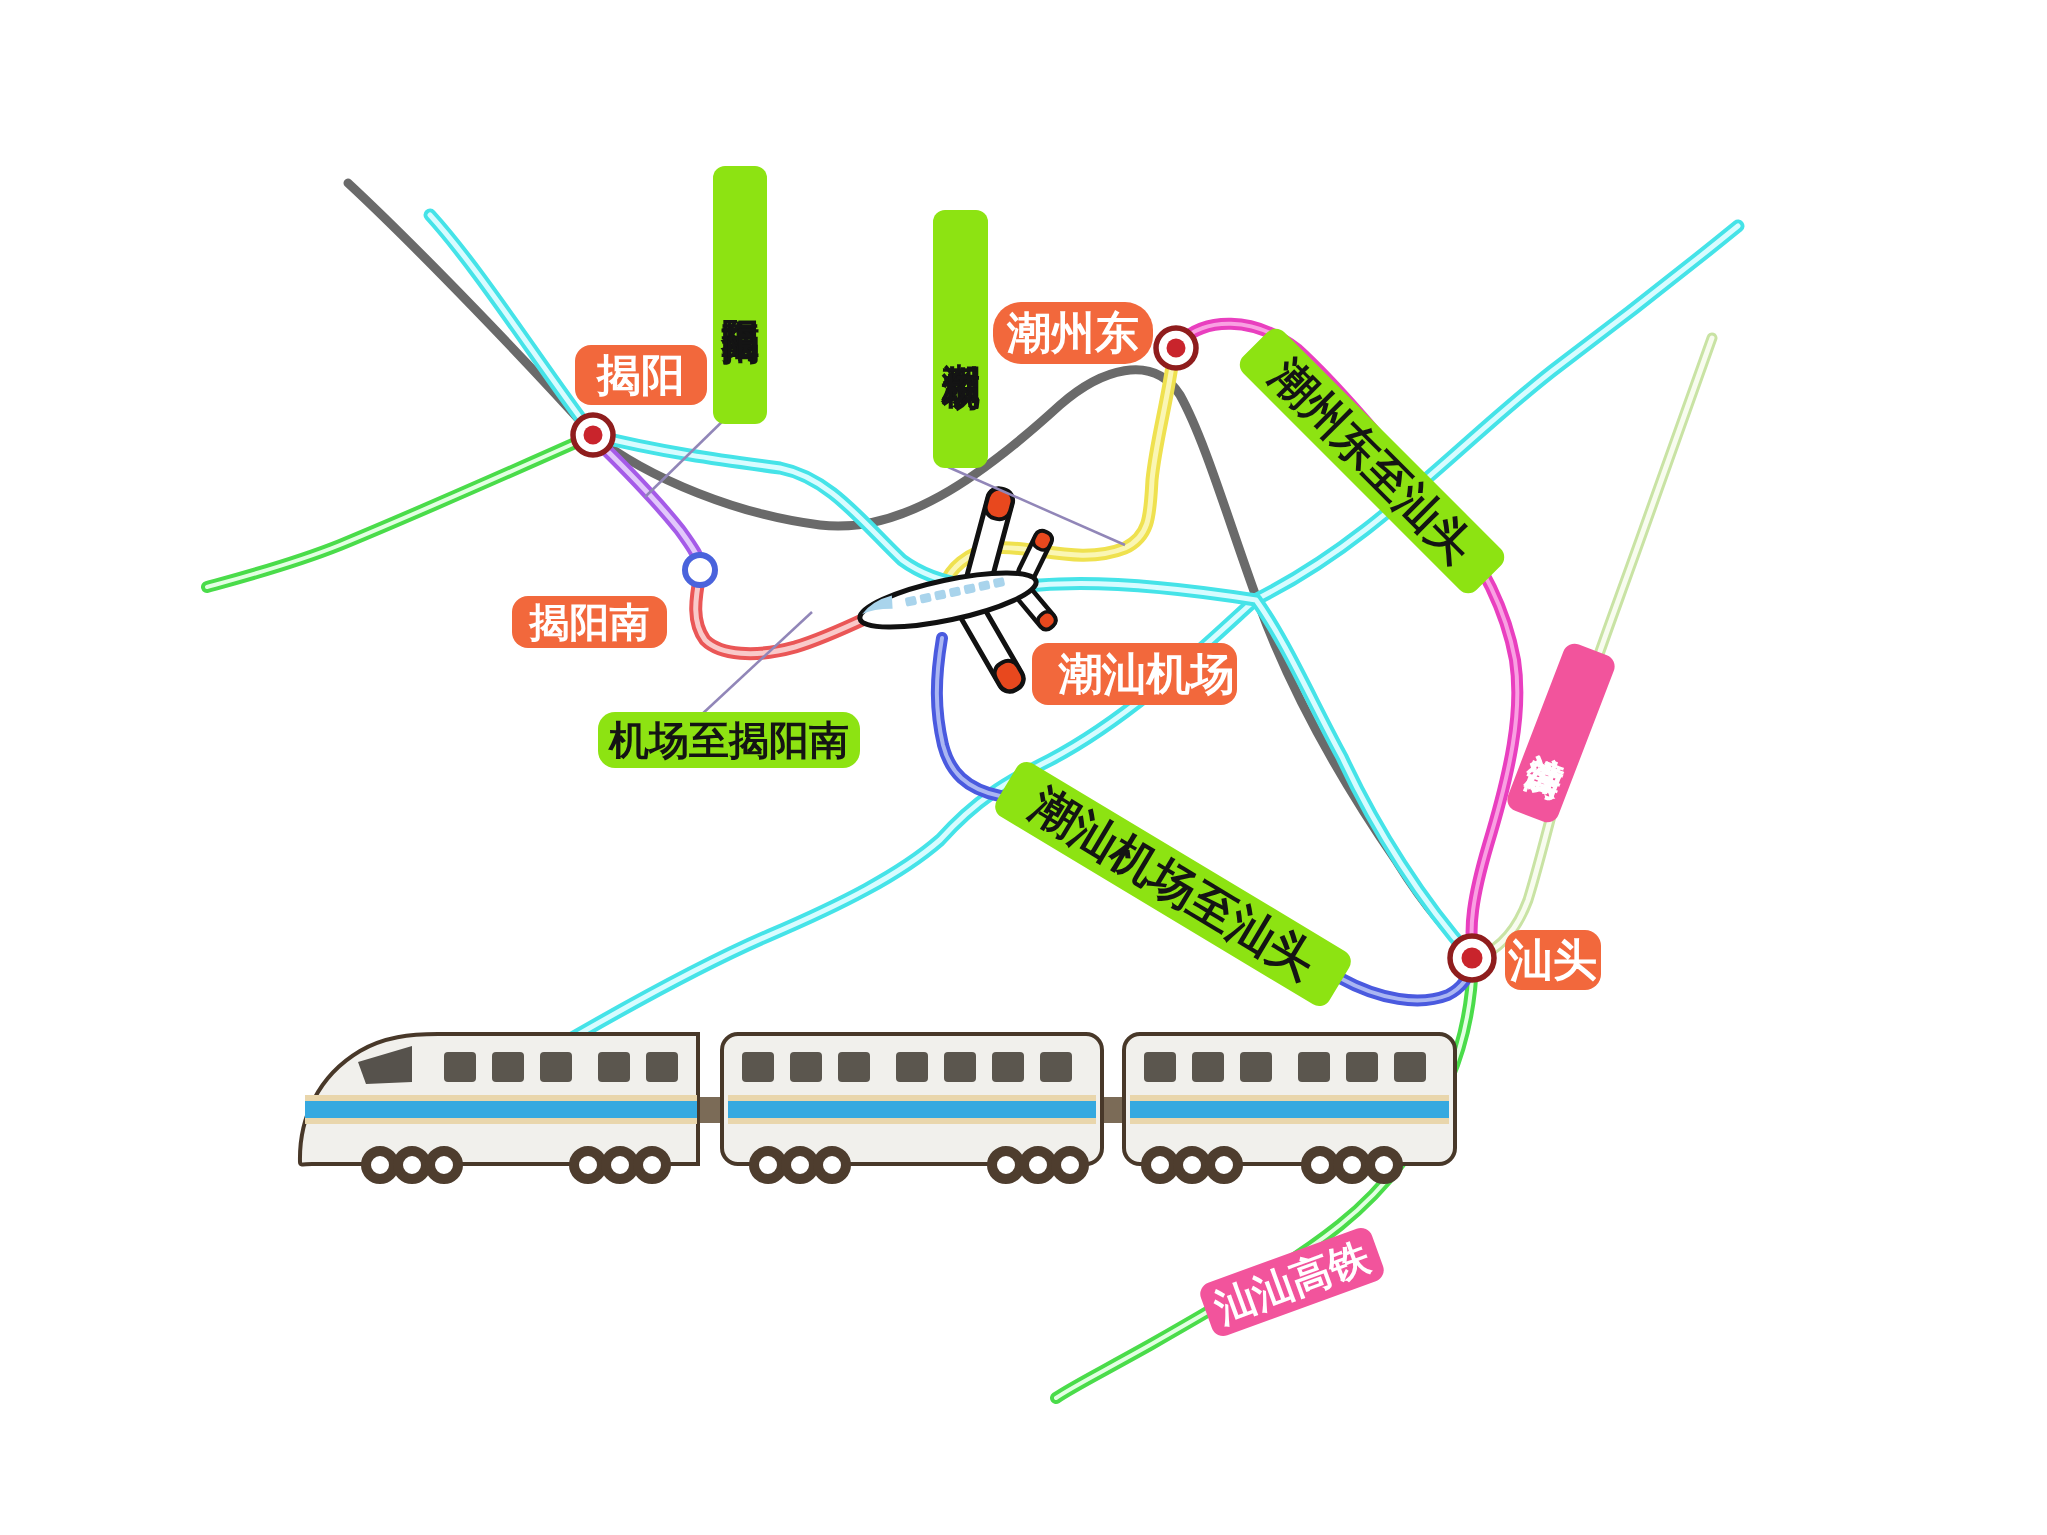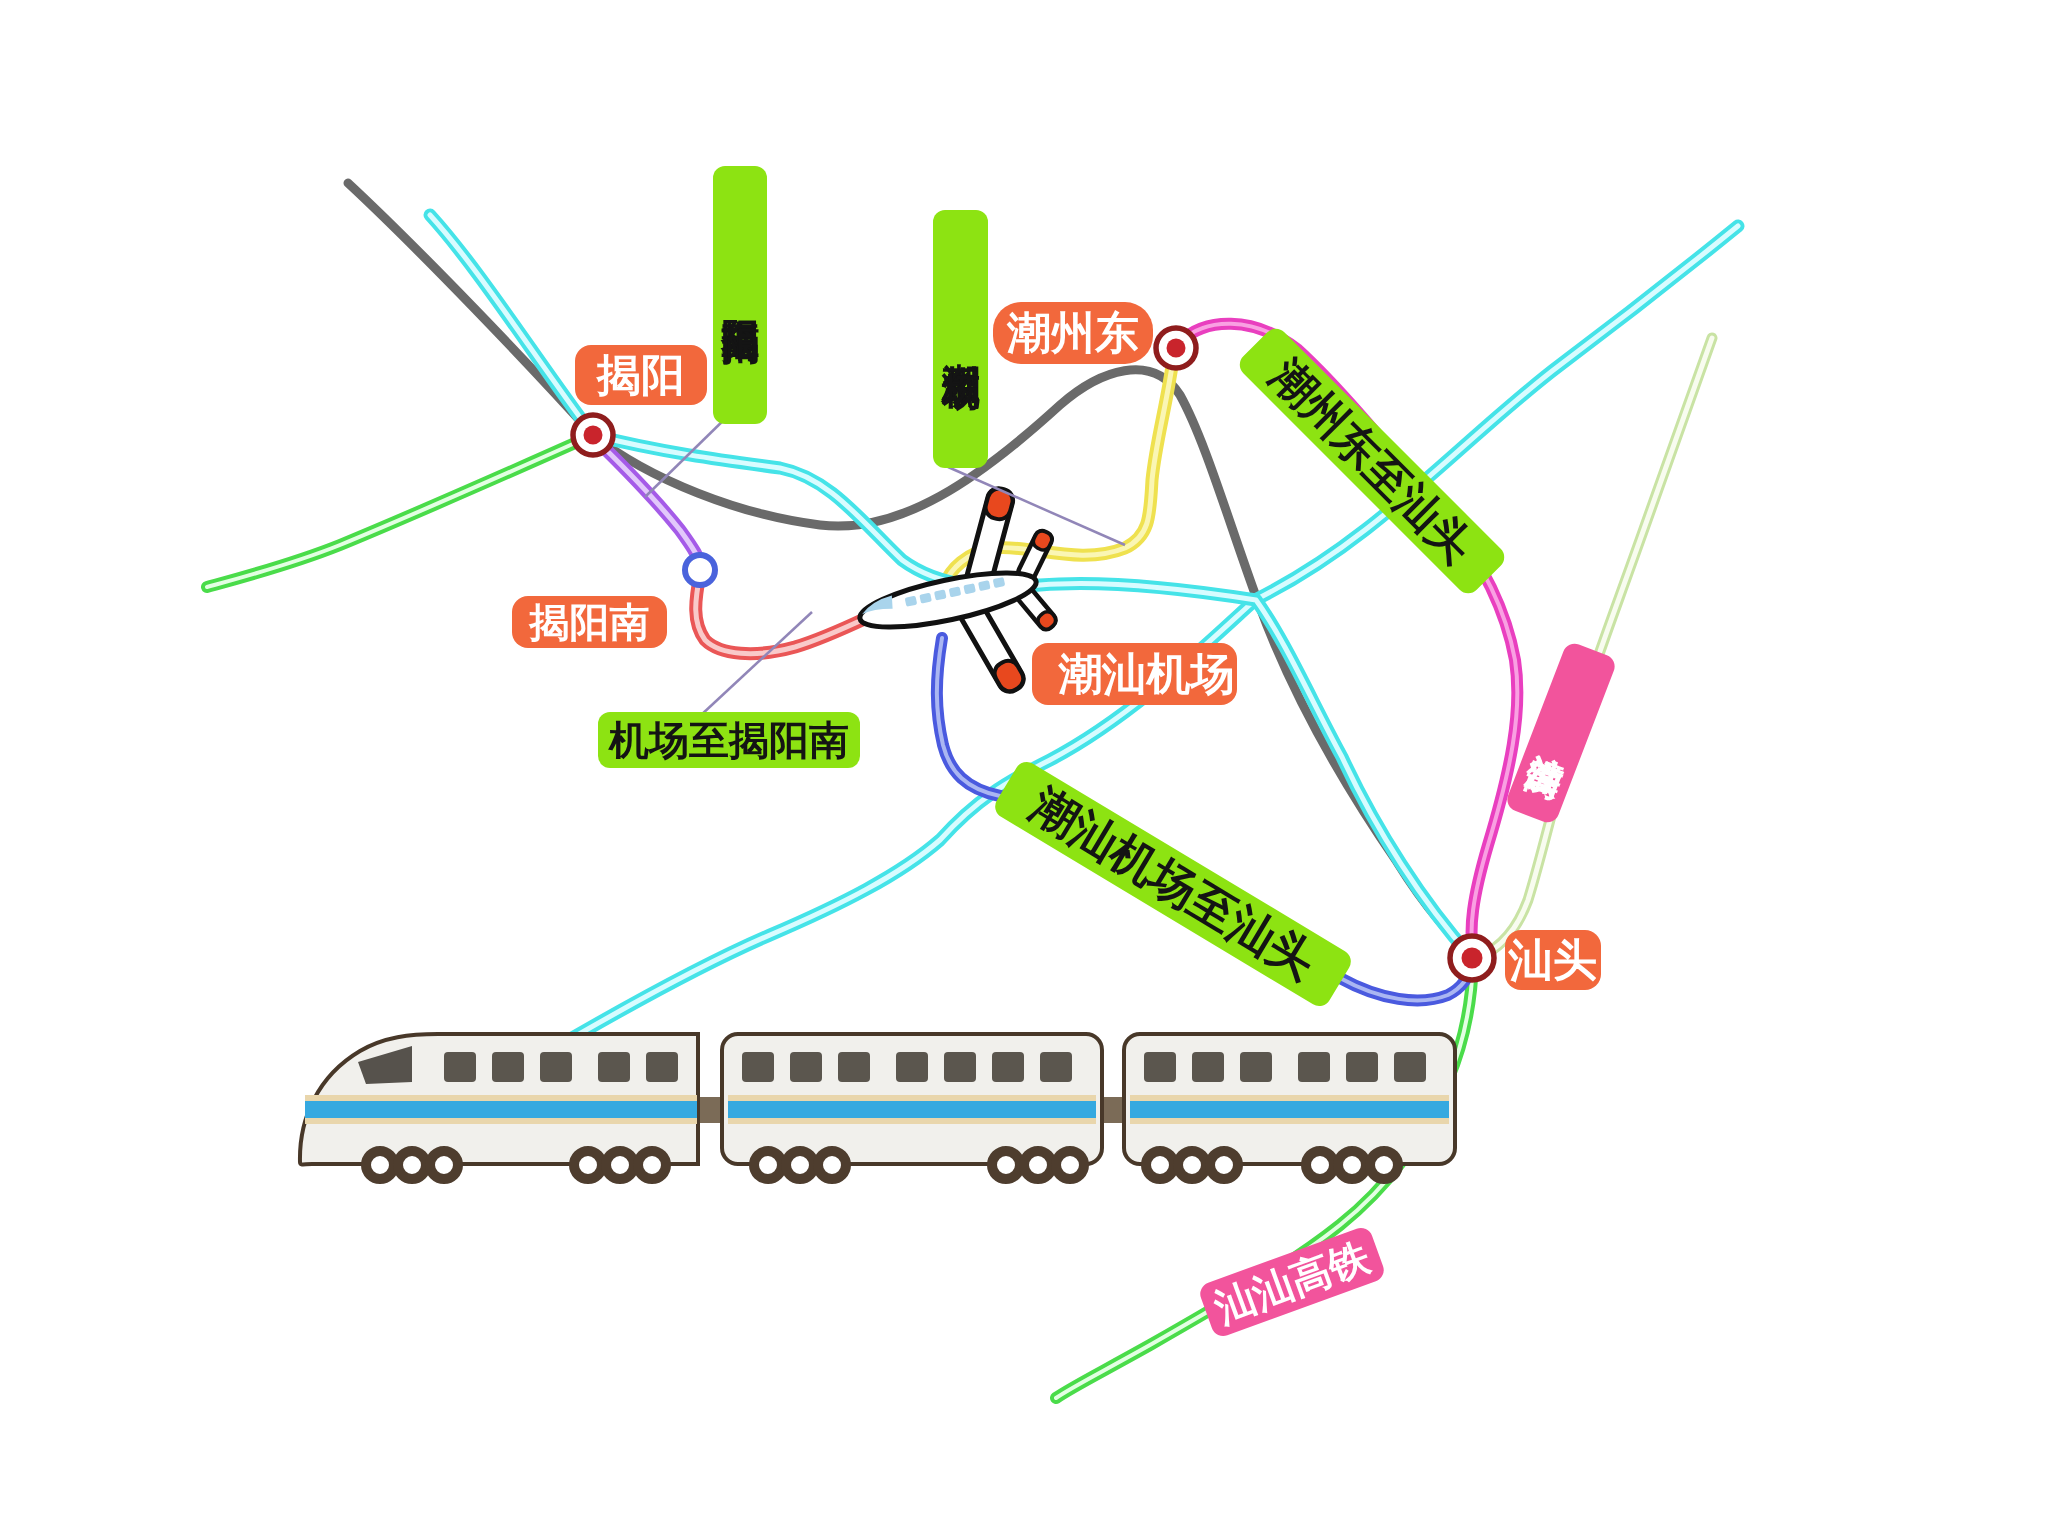--- a/index.html
+++ b/index.html
@@ -313,21 +313,21 @@
   <div class="lbl lbl-station" style="left:1032px;top:643px;width:205px;height:62px;font-size:44px;padding-left:24px;">潮汕机场</div>
 
   <div class="lbl lbl-station" style="left:1505px;top:930px;width:96px;height:60px;font-size:44px;">汕头</div>
 
   <div class="lbl lbl-seg vert" style="left:713px;top:166px;width:54px;height:258px;font-size:38px;">揭阳南至揭阳</div>
 
   <div class="lbl lbl-seg vert" style="left:933px;top:210px;width:55px;height:258px;font-size:38px;">潮州东至机场</div>
 
   <div class="lbl lbl-seg" style="left:1207px;top:432px;width:330px;height:58px;font-size:44px;transform:rotate(45deg);transform-origin:center;">潮州东至汕头</div>
 
-  <div class="lbl lbl-seg" style="left:598px;top:712px;width:262px;height:56px;font-size:40px;">机场至揭阳南</div>
+  <div class="lbl lbl-seg" style="left:598px;top:712px;width:262px;height:56px;font-size:40px;border-radius:17px;">机场至揭阳南</div>
 
   <div class="lbl lbl-seg" style="left:979px;top:853px;width:388px;height:62px;font-size:46px;transform:rotate(31deg);transform-origin:center;">潮汕机场至汕头</div>
 
   <div class="lbl lbl-hsr vert" style="left:1534px;top:644px;width:54px;height:178px;font-size:36px;transform:rotate(21deg);transform-origin:center;">漳汕高铁</div>
 
   <div class="lbl lbl-hsr" style="left:1201px;top:1254px;width:182px;height:56px;font-size:40px;transform:rotate(-20deg);transform-origin:center;">汕汕高铁</div>
 
 </div>
 
 </body></html>

